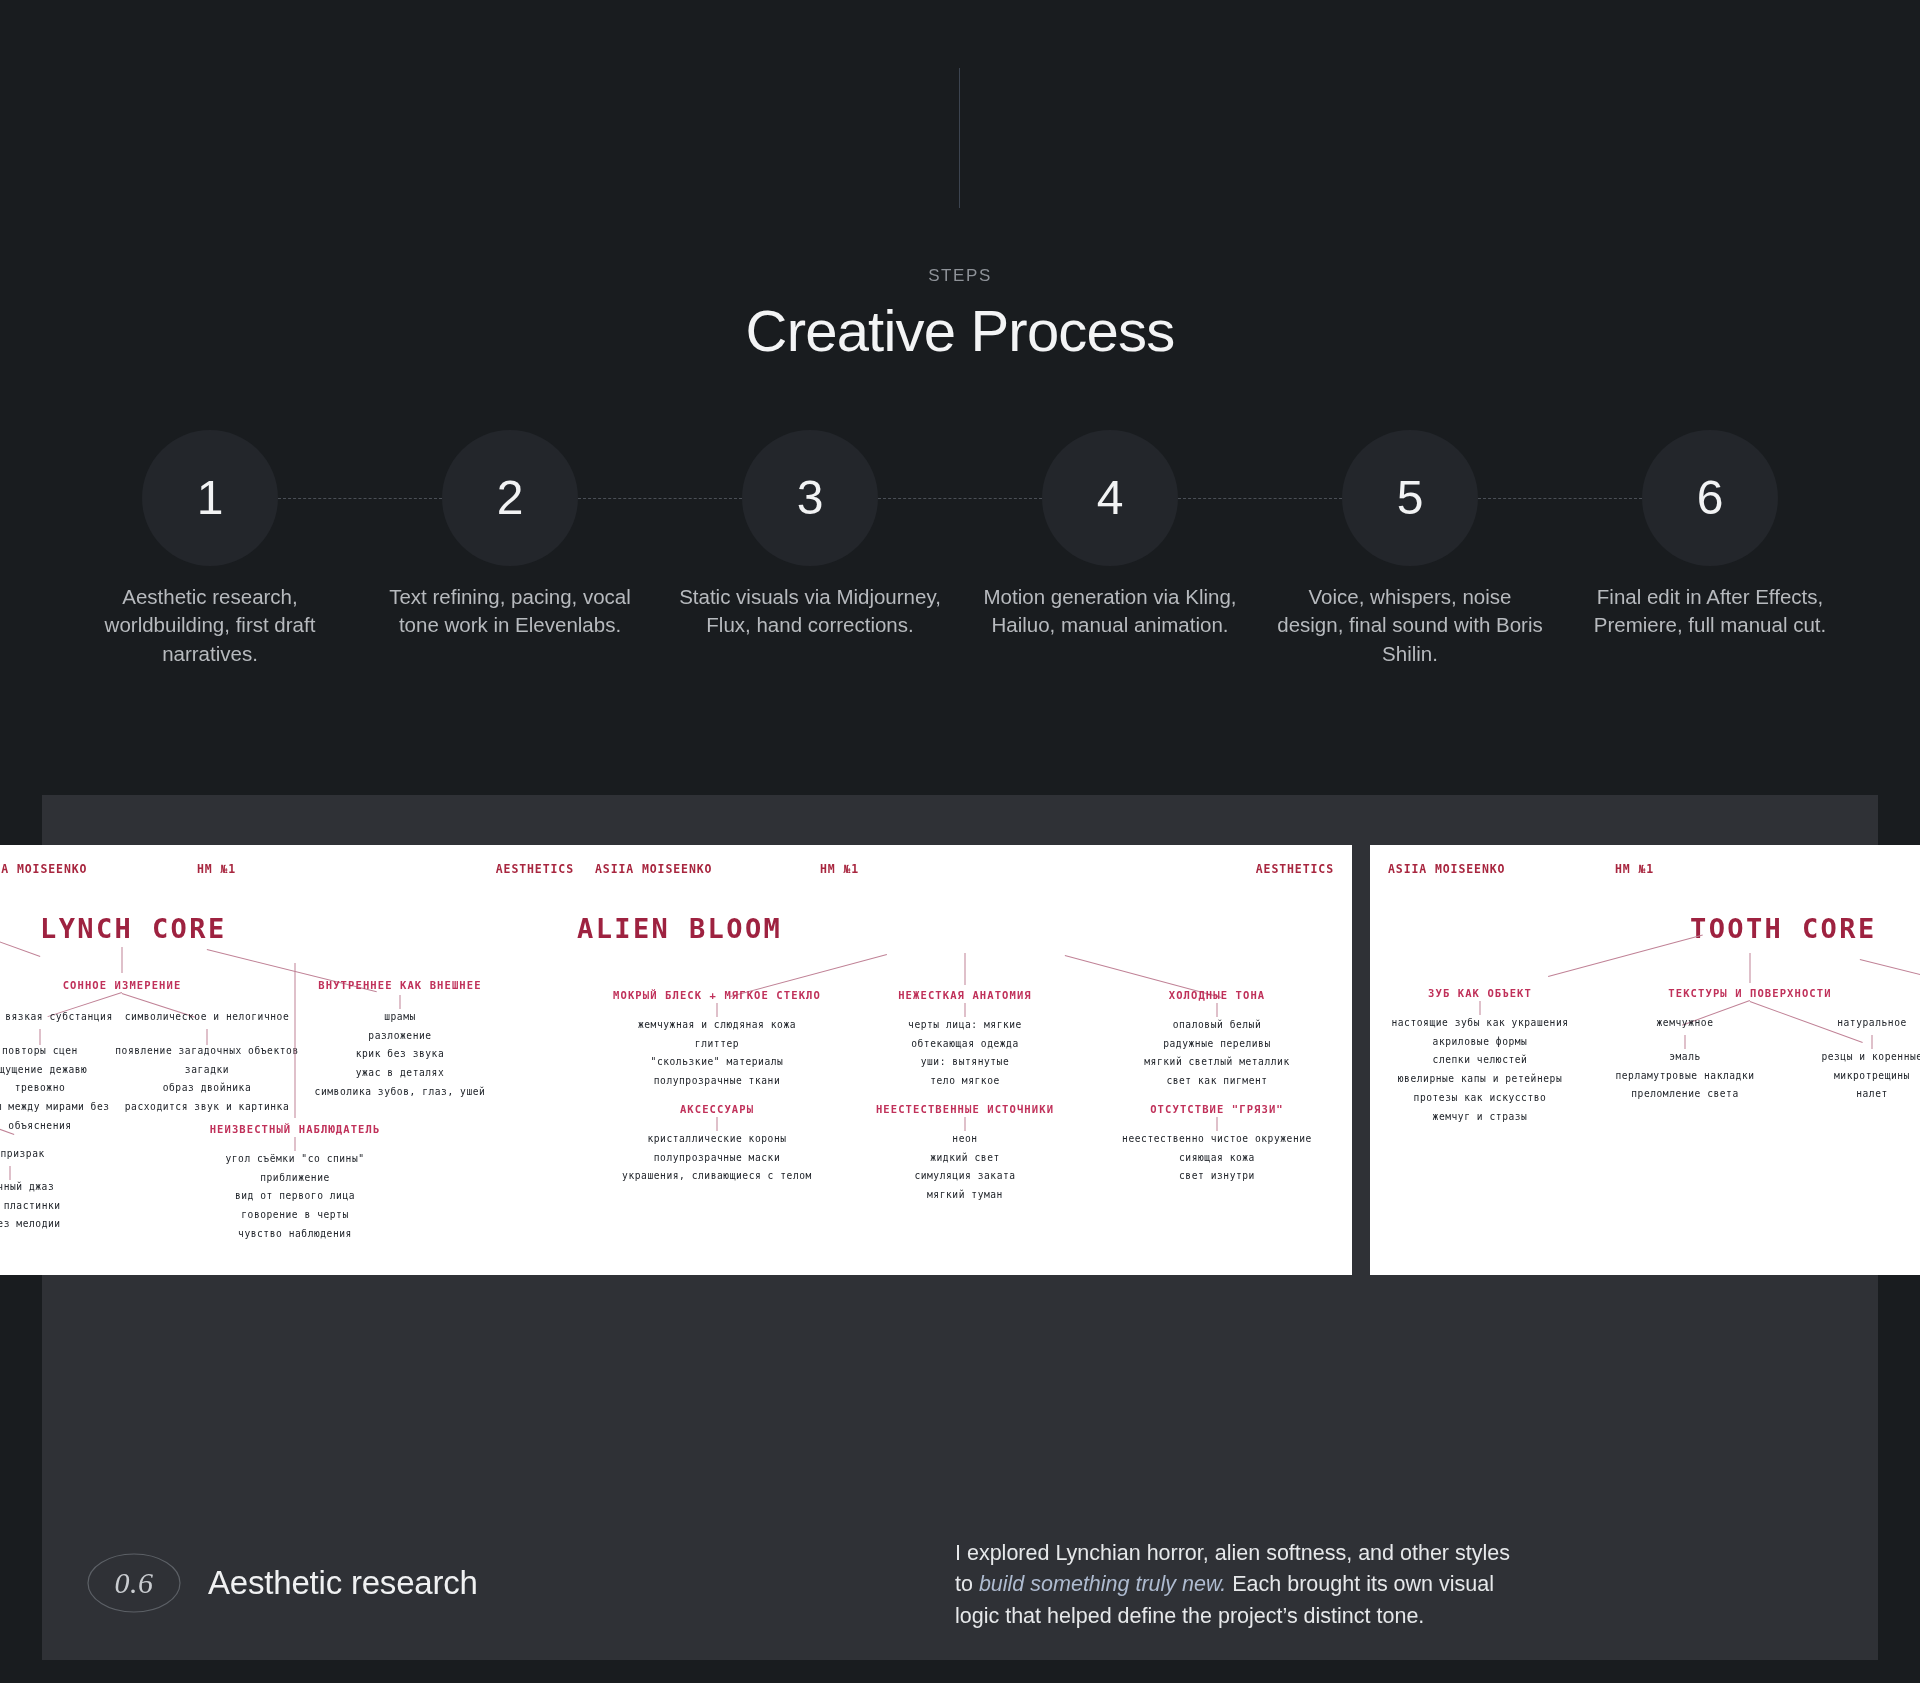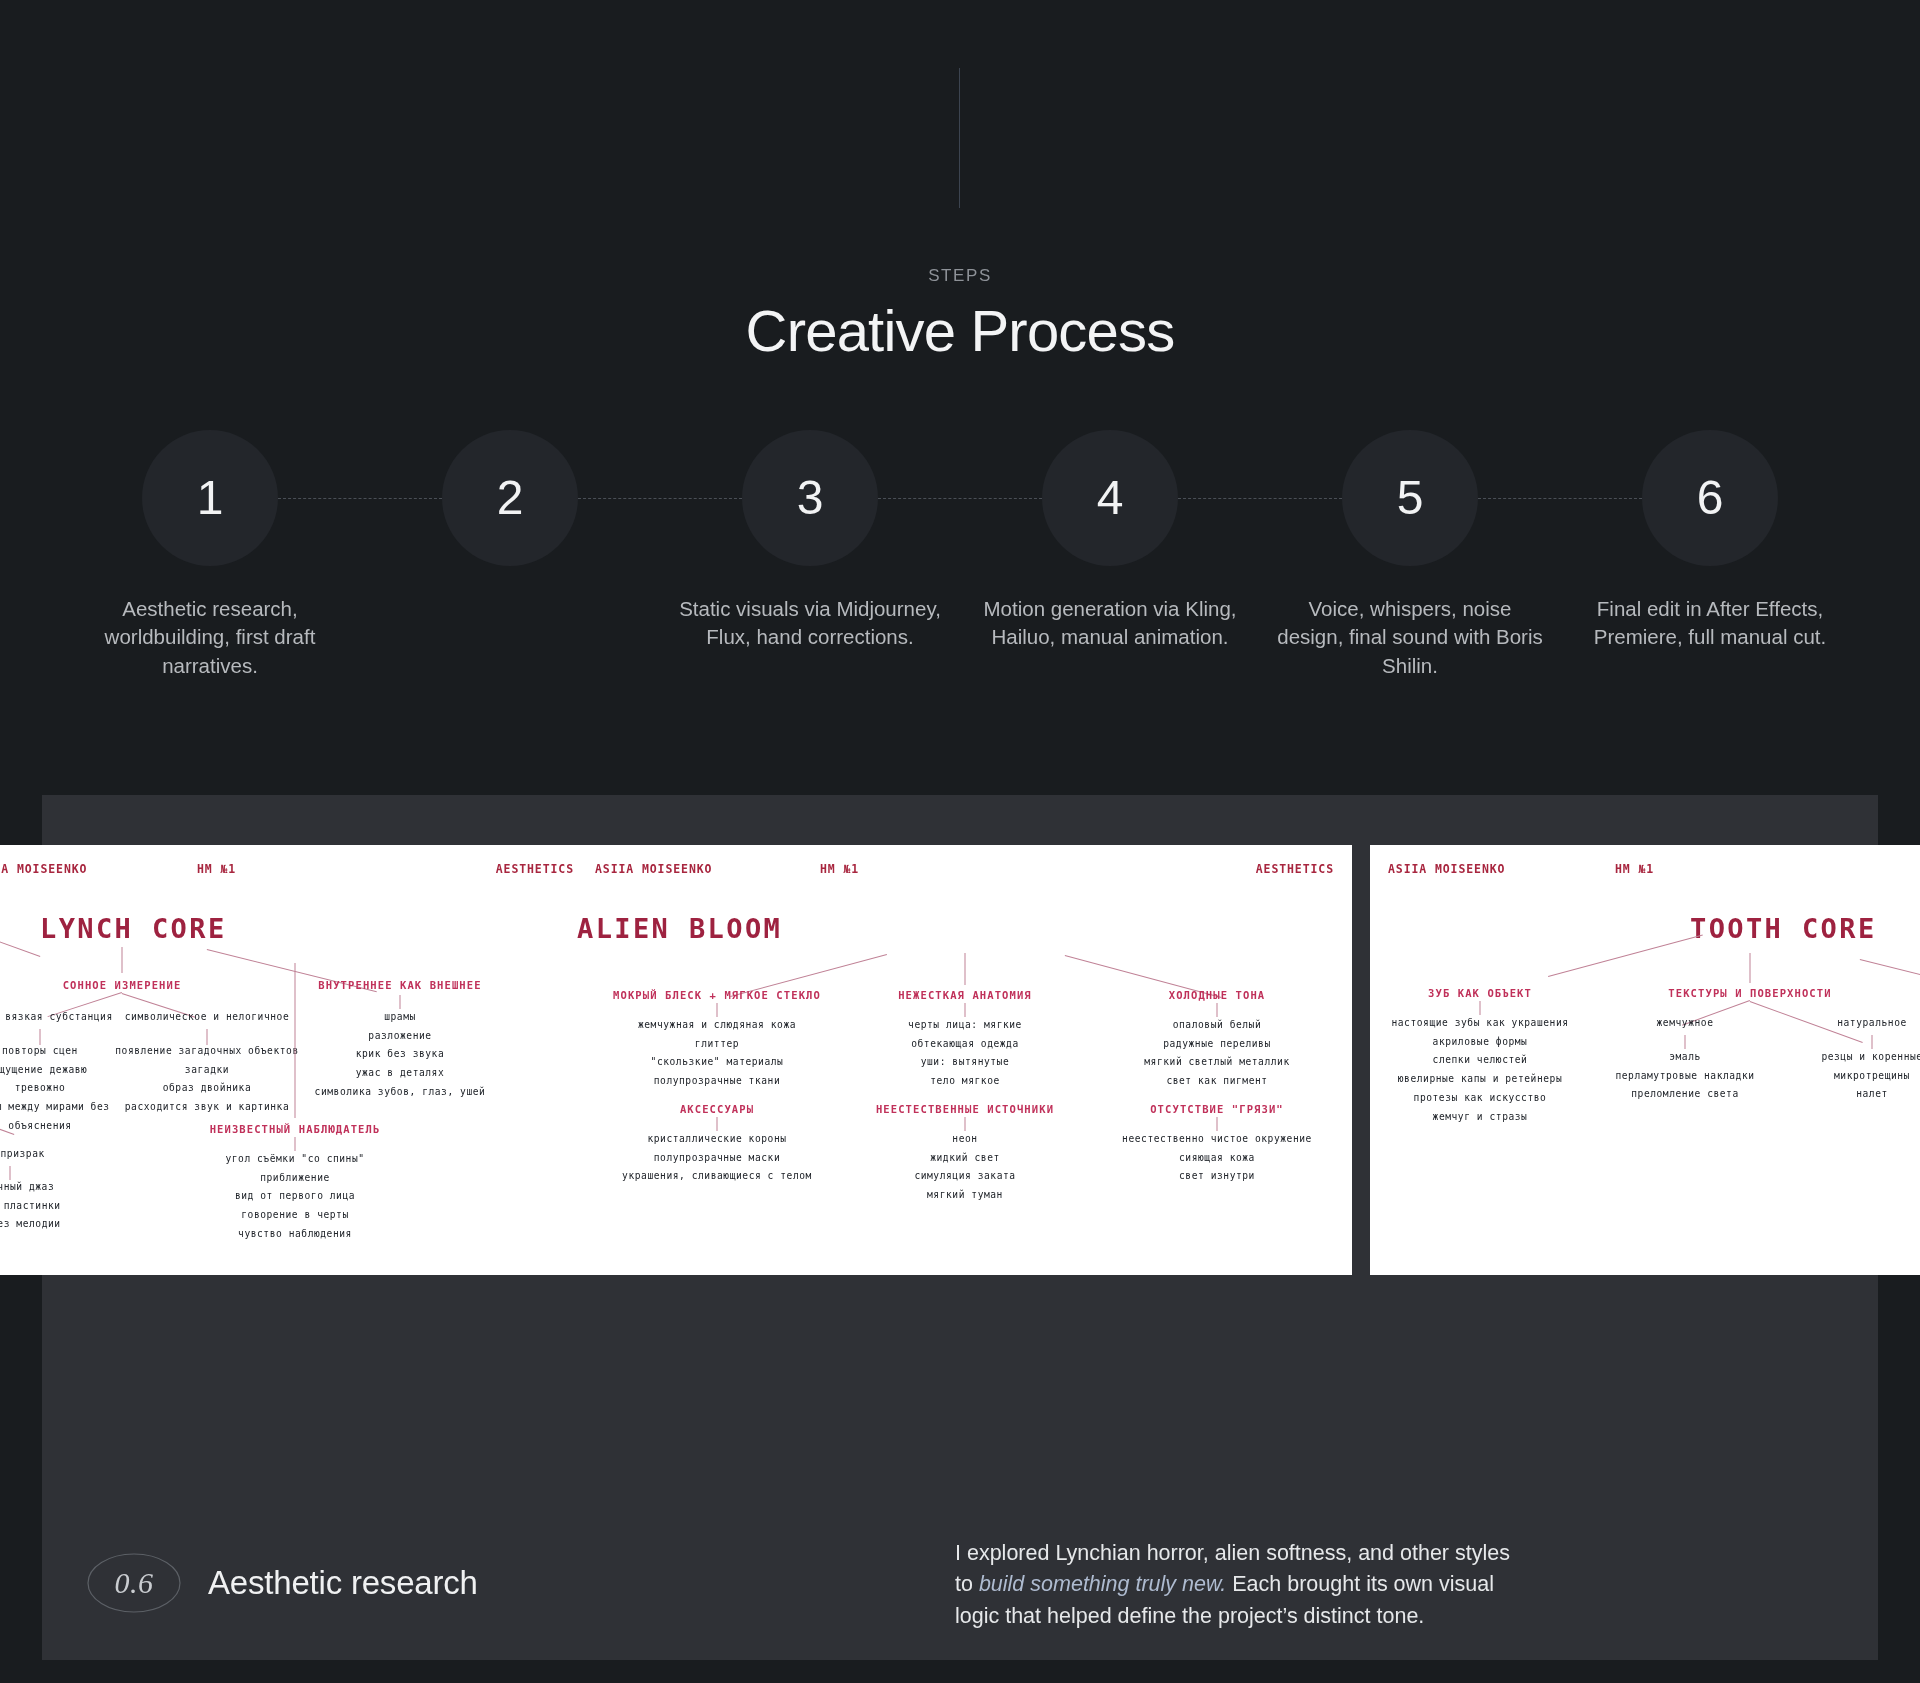--- a/index.html
+++ b/index.html
@@ -47,21 +47,21 @@
   }
   .step-num {
     color: #f2f3f4; font-size: 48px; font-weight: 400; line-height: 1;
   }
   .connector {
     position: absolute; top: 68px; left: 218px; width: 164px; height: 1px;
     border-top: 1px dashed #4a4f56; z-index: 1;
   }
   .step:last-child .connector { display: none; }
   .step-desc {
-    margin-top: 29px; text-align: center; color: #b7babe;
+    margin-top: 17px; text-align: center; color: #b7babe;
     font-size: 20.5px; line-height: 1.38; padding: 0 14px;
   }
 
   
   .panel {
     position: absolute; left: 42px; top: 795px;
     width: 1836px; height: 865px; background: #2f3136;
   }
 
   
@@ -165,20 +165,21 @@
       <div class="step-desc">Aesthetic research, worldbuilding, first draft narratives.</div>
     </div>
 
     <div class="step">
       <div class="step-circle-wrap">
         <div class="step-circle">
           <span class="step-num">2</span>
         </div>
         <div class="connector"></div>
       </div>
+      <div class="step-desc">Text refining, pacing, vocal tone work in Elevenlabs.</div>
     </div>
 
     <div class="step">
       <div class="step-circle-wrap">
         <div class="step-circle">
           <span class="step-num">3</span>
         </div>
         <div class="connector"></div>
       </div>
       <div class="step-desc">Static visuals via Midjourney, Flux, hand corrections.</div>

